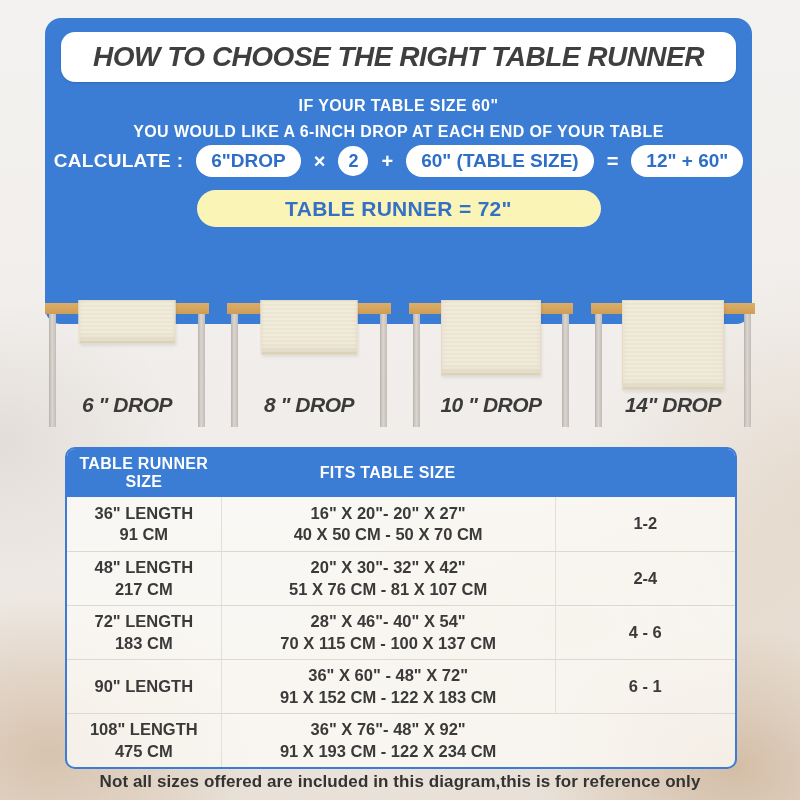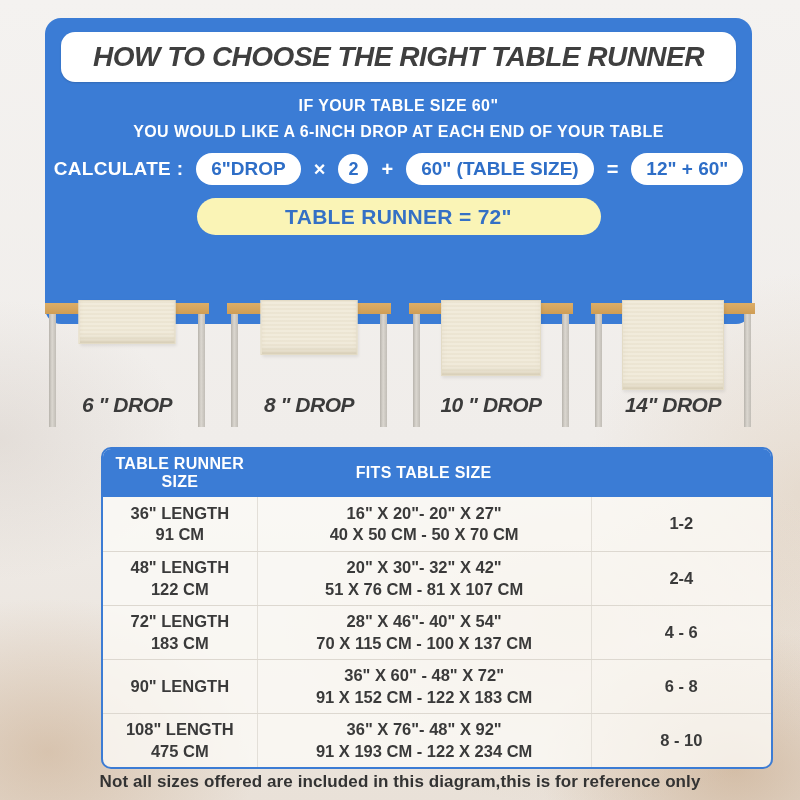--- a/index.html
+++ b/index.html
@@ -28,21 +28,21 @@
   }
   .title-pill span {
     font-size:28px; font-weight:bold; font-style:italic; color:#3f3f3f; letter-spacing:-0.5px;
     white-space:nowrap;
   }
   .hero-sub {
     margin-top:11px; text-align:center; color:#ffffff; font-weight:bold;
     font-size:16px; line-height:1.6; letter-spacing:0.4px;
   }
   .calc-row {
-    margin-top:9px; display:flex; align-items:center; justify-content:center; gap:13px;
+    margin-top:1px; display:flex; align-items:center; justify-content:center; gap:13px;
     color:#ffffff;
   }
   .calc-label { font-size:19px; font-weight:bold; letter-spacing:0.3px; }
   .pill {
     background:#ffffff; color:#2e6ec7; font-weight:bold; font-size:19px;
     padding:5px 15px; border-radius:999px; white-space:nowrap;
   }
   .op { font-size:20px; font-weight:bold; }
   .circle {
     width:30px; height:30px; border-radius:50%; background:#ffffff; color:#2e6ec7;
@@ -79,21 +79,20 @@
   .drop-label {
     position:absolute; top:98px; width:100%; text-align:center;
     font-weight:bold; font-style:italic; font-size:21px; color:#3b3b3b; letter-spacing:-0.5px;
   }
 
   
   .size-table {
     position:absolute; left:65px; top:447px; width:672px;
     border:2px solid #3c7cd4; border-radius:10px; overflow:hidden;
     background:rgba(253,251,247,0.78);
-    margin-left:36px;
   }
   .st-header {
     height:48px; background:#3b7cd5; display:grid; grid-template-columns:23% 50% 27%;
     align-items:center; text-align:center; color:#ffffff; font-weight:bold; font-size:16px;
     letter-spacing:0.3px;
   }
   .st-row {
     height:54px; display:grid; grid-template-columns:23% 50% 27%;
     align-items:center; text-align:center; color:#3a3a3a; font-weight:bold;
     font-size:16.5px; line-height:1.28;
@@ -180,21 +179,21 @@
         <div>40 X 50 CM - 50 X 70 CM</div>
       </div>
       <div class="cell">
         <div>1-2</div>
       </div>
     </div>
 
     <div class="st-row">
       <div class="cell">
         <div>48" LENGTH</div>
-        <div>122 CM</div>
+        <div>217 CM</div>
       </div>
       <div class="cell">
         <div>20" X 30"- 32" X 42"</div>
         <div>51 X 76 CM - 81 X 107 CM</div>
       </div>
       <div class="cell">
         <div>2-4</div>
       </div>
     </div>
 
@@ -214,34 +213,31 @@
 
     <div class="st-row">
       <div class="cell">
         <div>90" LENGTH</div>
       </div>
       <div class="cell">
         <div>36" X 60" - 48" X 72"</div>
         <div>91 X 152 CM - 122 X 183 CM</div>
       </div>
       <div class="cell">
-        <div>6 - 8</div>
+        <div>6 - 1</div>
       </div>
     </div>
 
     <div class="st-row">
       <div class="cell">
         <div>108" LENGTH</div>
         <div>475 CM</div>
       </div>
       <div class="cell">
         <div>36" X 76"- 48" X 92"</div>
         <div>91 X 193 CM - 122 X 234 CM</div>
       </div>
-      <div class="cell">
-        <div>8 - 10</div>
-      </div>
     </div>
   </div>
 
   <div class="footer-note">Not all sizes offered are included in this diagram,this is for reference only</div>
 
 </div>
 
 </body></html>

